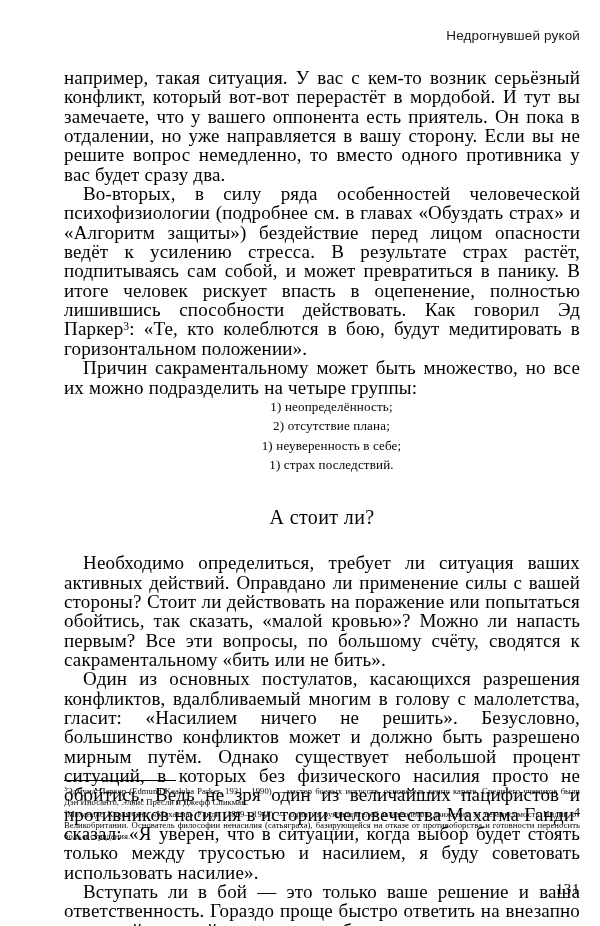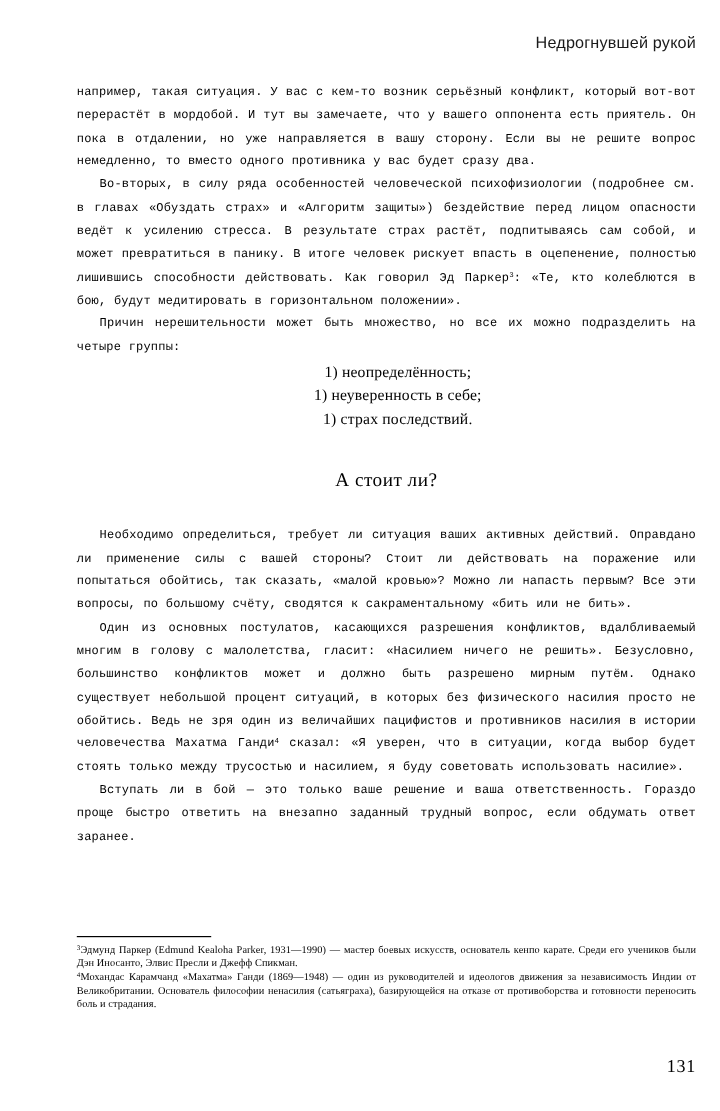--- a/index.html
+++ b/index.html
@@ -47,27 +47,26 @@
     position: absolute;
     left: 42px;
     top: 68px;
     width: 516px;
   }
 
   p.para {
     margin: 0;
     text-align: justify;
     text-justify: inter-word;
-    font-size: 10px;
+    font-size: 19px;
     line-height: 19.35px;
     text-indent: 19px;
     letter-spacing: 0.16px;
     word-spacing: 0.1px;
     hyphens: manual;
-    font-family: Liberation Mono, monospace;
   }
   p.para.first {
     text-indent: 0;
   }
 
   sup.fn {
     font-size: 0.62em;
     vertical-align: 0.46em;
     line-height: 0;
     letter-spacing: 0;
@@ -84,21 +83,21 @@
     line-height: 19.35px;
     letter-spacing: 0.16px;
     padding-left: 19px;
     text-align: center;
   }
 
   
   h2.section-title {
     margin: 0;
     font-weight: normal;
-    font-size: 16px;
+    font-size: 20px;
     line-height: 22px;
     text-align: center;
     letter-spacing: 0.4px;
   }
 
   .gap-before-title { height: 32px; }
   .gap-after-title  { height: 25px; }
 
   
   .footnotes {
@@ -149,24 +148,25 @@
   <div class="running-head">Недрогнувшей рукой</div>
 
   <div class="column">
 
     <p class="para first">например, такая ситуация. У вас с кем-то возник серьёзный конфликт, который вот-вот перерастёт в мордобой. И тут вы замечаете, что у вашего оппонента есть приятель. Он пока в отдалении, но уже направляется в вашу сторону. Если вы не решите вопрос немедленно, то вместо одного противника у вас будет сразу два.</p>
 
     <p class="para"><span>Во-вторых, в силу ряда особенностей человеческой психофизиологии (подробнее см. в главах «Обуздать страх» и «Алгоритм защиты») бездействие перед лицом опасности ведёт к усилению стресса. В результате страх растёт, подпитываясь сам собой, и может превратиться в панику. В итоге человек рискует впасть в оцепенение, полностью лишившись способности действовать. Как говорил Эд Паркер</span><sup class="fn">3</sup><span>: «Те, кто колеблются в бою, будут медитировать в горизонтальном положении».</span></p>
 
 
 
-    <p class="para">Причин нерешительности может быть множество, но все их можно подразделить на четыре группы:</p>
+    <p class="para">Причин сакраментальному может быть множество, но все их можно подразделить на четыре группы:</p>
 
     <ol class="group-list">
       <li>1) неопределённость;</li>
+      <li>2) отсутствие плана;</li>
       <li>1) неуверенность в себе;</li>
       <li>1) страх последствий.</li>
     </ol>
 
     <div class="gap-before-title"></div>
 
     <h2 class="section-title">А стоит ли?</h2>
 
     <div class="gap-after-title"></div>
 

